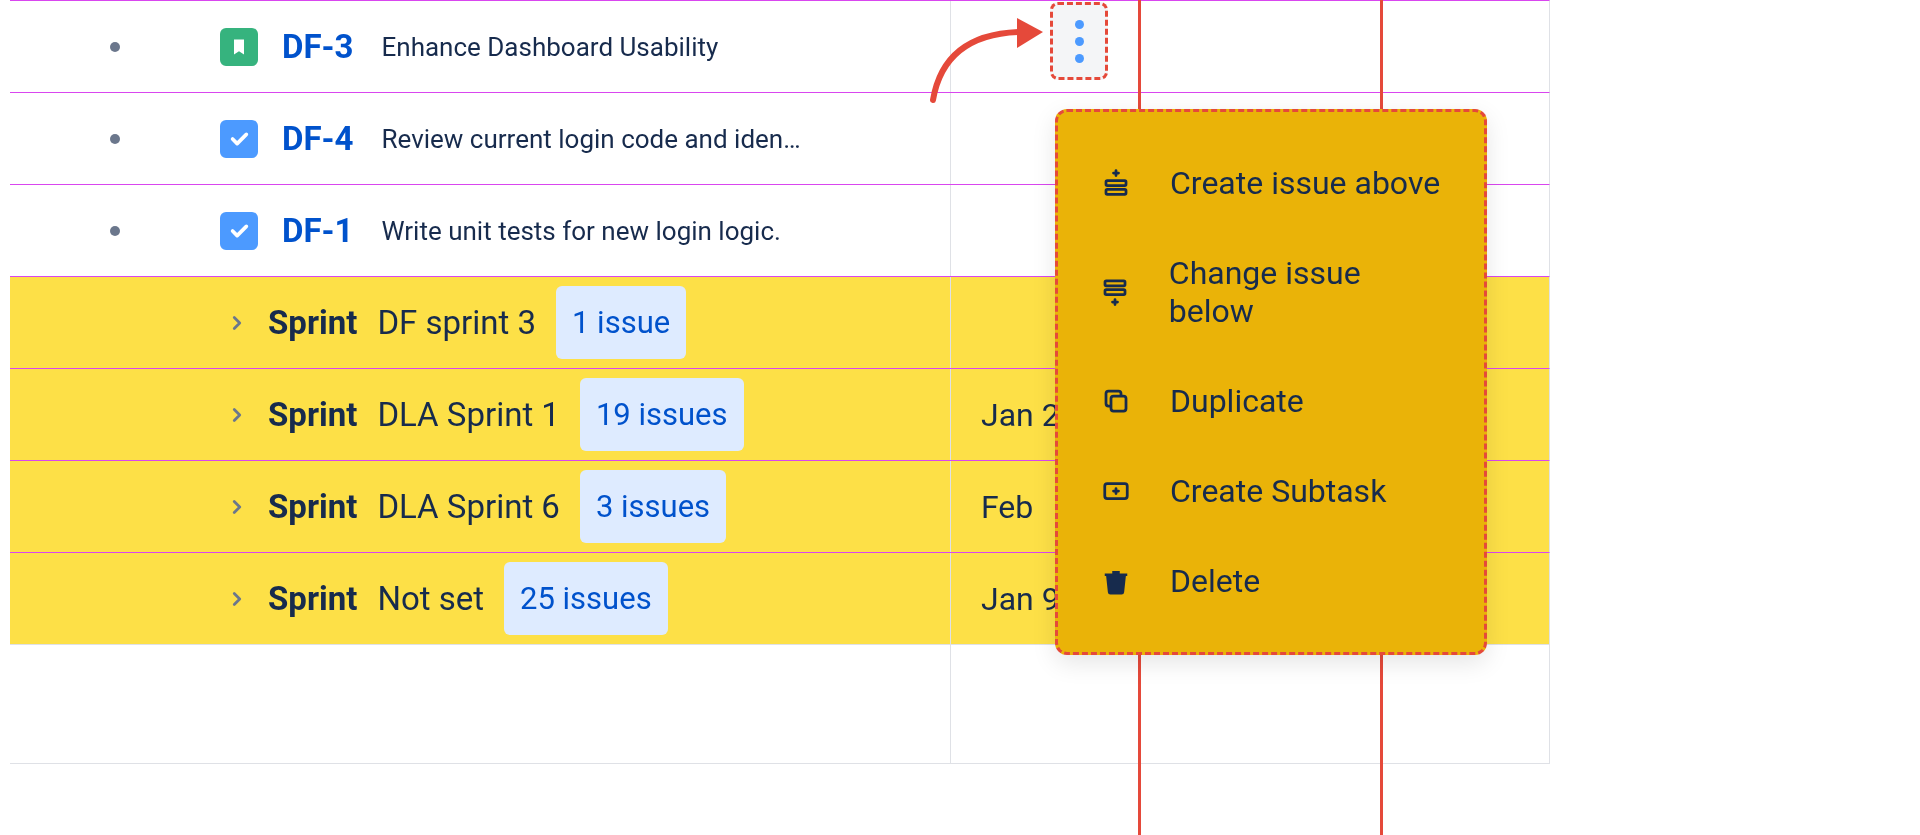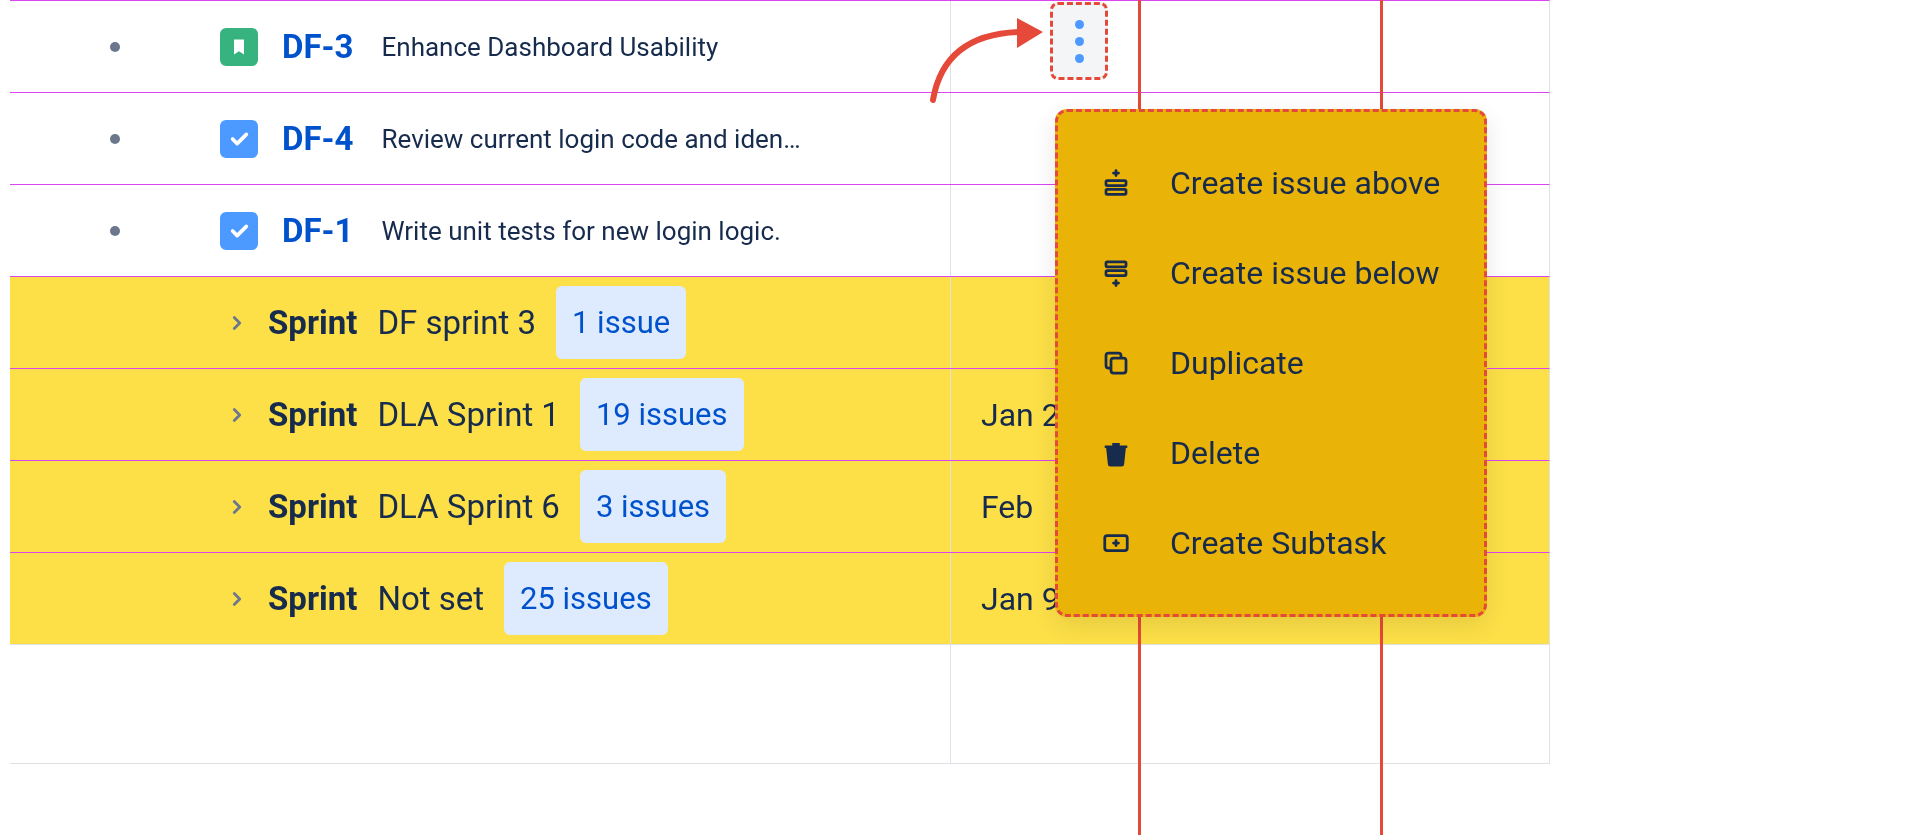--- a/index.html
+++ b/index.html
@@ -342,42 +342,42 @@
     <span>Create issue above</span>
   </div>
   <div class="dropdown-item">
     <span class="icon-wrap">
       <svg viewBox="0 0 24 24" fill="none">
           <rect x="4" y="3" width="16" height="4" rx="1" stroke="#172B4D" stroke-width="2.2"></rect>
           <rect x="4" y="10" width="16" height="4" rx="1" stroke="#172B4D" stroke-width="2.2"></rect>
           <path d="M12 18v4M10 20h4" stroke="#172B4D" stroke-width="2.2" stroke-linecap="round"></path>
         </svg>
     </span>
-    <span>Create issue below</span>
+    <span>Change issue below</span>
   </div>
   <div class="dropdown-item">
     <span class="icon-wrap">
       <svg viewBox="0 0 24 24" fill="none">
           <rect x="8" y="8" width="12" height="12" rx="2" stroke="#172B4D" stroke-width="2.2"></rect>
           <path d="M16 8V6a2 2 0 0 0-2-2H6a2 2 0 0 0-2 2v8a2 2 0 0 0 2 2h2" stroke="#172B4D" stroke-width="2.2"></path>
         </svg>
     </span>
     <span>Duplicate</span>
   </div>
   <div class="dropdown-item">
     <span class="icon-wrap">
+      <svg viewBox="0 0 24 24" fill="none">
+          <rect x="3" y="6" width="18" height="12" rx="2" stroke="#172B4D" stroke-width="2.2"></rect>
+          <path d="M12 10v4M10 12h4" stroke="#172B4D" stroke-width="2.2" stroke-linecap="round"></path>
+        </svg>
+    </span>
+    <span>Create Subtask</span>
+  </div>
+  <div class="dropdown-item">
+    <span class="icon-wrap">
       <svg viewBox="0 0 24 24" fill="#172B4D">
           <path d="M4 7h16l-1.5 14a2 2 0 0 1-2 1.8h-9a2 2 0 0 1-2-1.8L4 7z"></path>
           <path d="M9 4h6v3H9zM3 6h18v2H3z"></path>
         </svg>
     </span>
     <span>Delete</span>
   </div>
-  <div class="dropdown-item">
-    <span class="icon-wrap">
-      <svg viewBox="0 0 24 24" fill="none">
-          <rect x="3" y="6" width="18" height="12" rx="2" stroke="#172B4D" stroke-width="2.2"></rect>
-          <path d="M12 10v4M10 12h4" stroke="#172B4D" stroke-width="2.2" stroke-linecap="round"></path>
-        </svg>
-    </span>
-    <span>Create Subtask</span>
-  </div>
 </div>
 
 </body></html>

